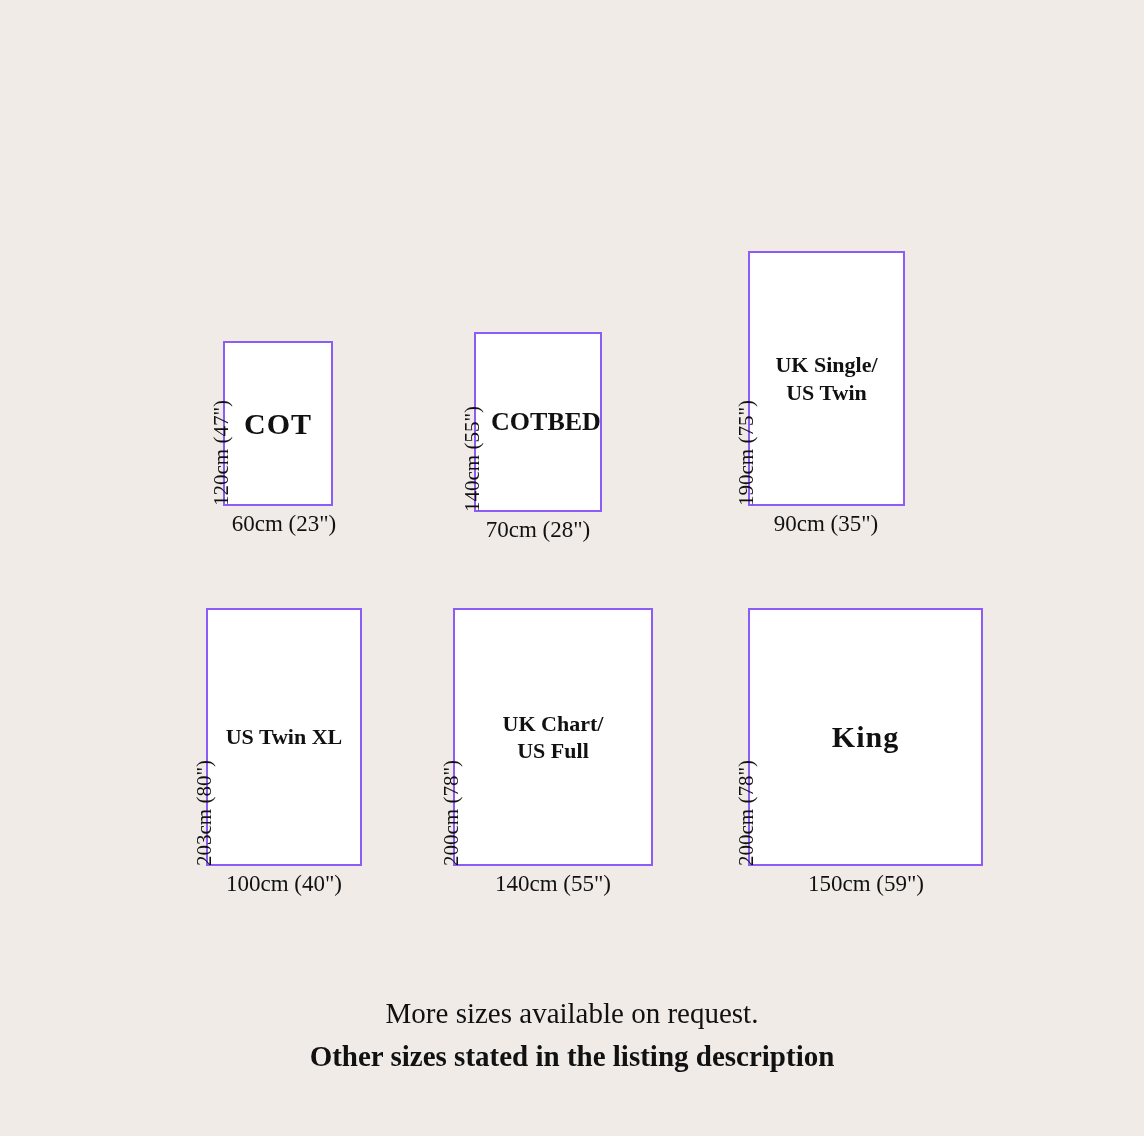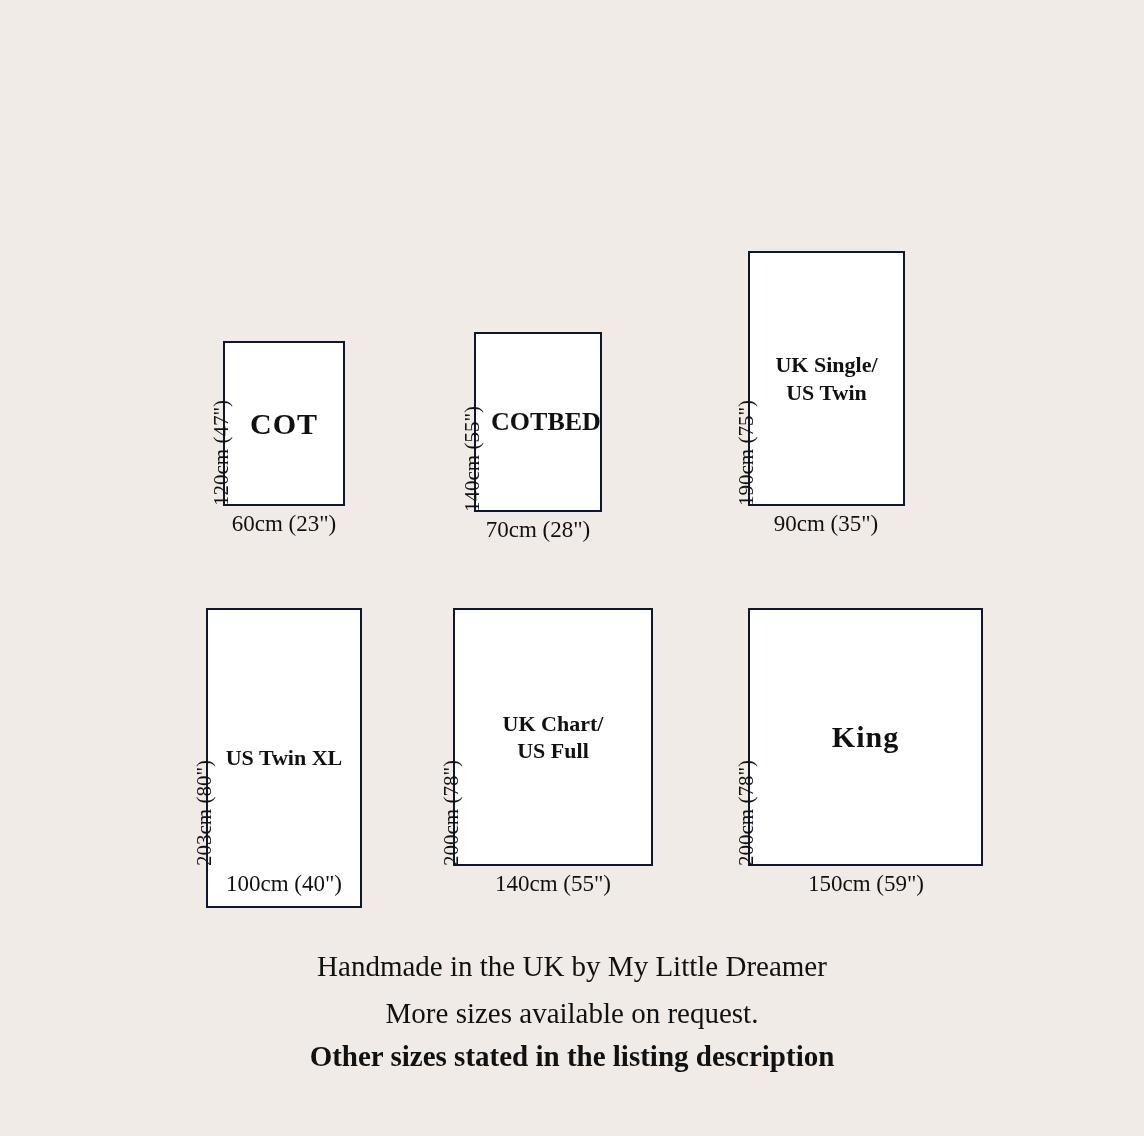--- a/index.html
+++ b/index.html
@@ -54,21 +54,21 @@
     left: 0;
     width: 1144px;
     height: 700px;
   }
   .size-item {
     position: absolute;
   }
   .box {
     position: absolute;
     background: #ffffff;
-    border: 2px solid #0f172a;
+    border: 2px solid #8b5cf6;
     box-sizing: border-box;
     display: flex;
     align-items: center;
     justify-content: center;
     text-align: center;
   }
   .box-label {
     font-family: "Liberation Serif", serif;
     color: #111;
     line-height: 1.25;
@@ -113,21 +113,21 @@
 </style>
 </head>
 <body>
 
 <div class="page">
 
 
   <div class="chart-area">
 
     <div class="size-item">
-      <div class="box" style="left:223px; top:131px; width:122px; height:165px;text-align:center;">
+      <div class="box" style="left:223px; top:131px; width:110px; height:165px;text-align:center;">
         <span class="box-label label-bold-lg">COT</span>
       </div>
       <div class="dim-v" style="left:209px; top:296px;">120cm (47")</div>
       <div class="dim-h" style="left:163px; top:301px; width:242px;">60cm (23")</div>
     </div>
 
     <div class="size-item">
       <div class="box" style="left:474px; top:122px; width:128px; height:180px;padding-left:16px;">
         <span class="box-label label-bold-md">COTBED</span>
       </div>
@@ -140,21 +140,21 @@
         <span class="box-label label-reg-md">
           <span>UK Single/</span><br>
           <span>US Twin</span>
         </span>
       </div>
       <div class="dim-v" style="left:734px; top:296px;">190cm (75")</div>
       <div class="dim-h" style="left:705px; top:301px; width:242px;">90cm (35")</div>
     </div>
 
     <div class="size-item">
-      <div class="box" style="left:206px; top:398px; width:156px; height:300px;">
+      <div class="box" style="left:206px; top:398px; width:156px; height:258px;">
         <span class="box-label label-reg-md">US Twin XL</span>
       </div>
       <div class="dim-v" style="left:192px; top:656px;">203cm (80")</div>
       <div class="dim-h" style="left:163px; top:661px; width:242px;">100cm (40")</div>
     </div>
 
     <div class="size-item">
       <div class="box" style="left:453px; top:398px; width:200px; height:258px;">
         <span class="box-label label-reg-md">
           <span>UK Chart/</span><br>
@@ -168,17 +168,16 @@
     <div class="size-item">
       <div class="box" style="left:748px; top:398px; width:235px; height:258px;">
         <span class="box-label label-bold-lg">King</span>
       </div>
       <div class="dim-v" style="left:734px; top:656px;">200cm (78")</div>
       <div class="dim-h" style="left:745px; top:661px; width:242px;">150cm (59")</div>
     </div>
 
   </div>
 
-  <div class="footer footer-1">Handmade in the UK by My Little Dreamer</div>
   <div class="footer footer-2">More sizes available on request.</div>
   <div class="footer footer-3">Other sizes stated in the listing description</div>
 
 </div>
 
 </body></html>

